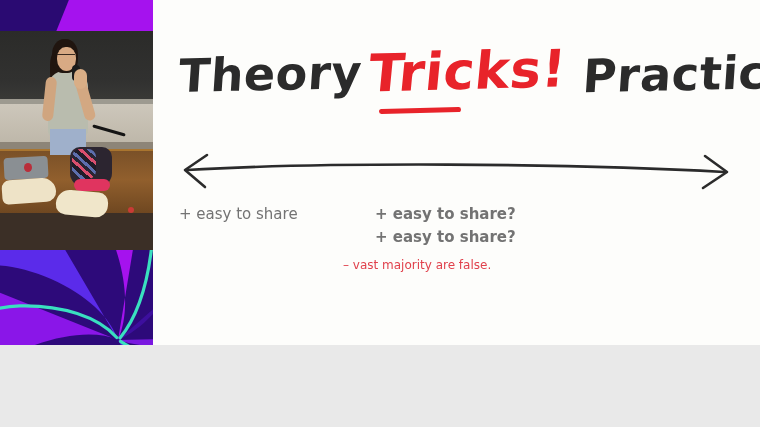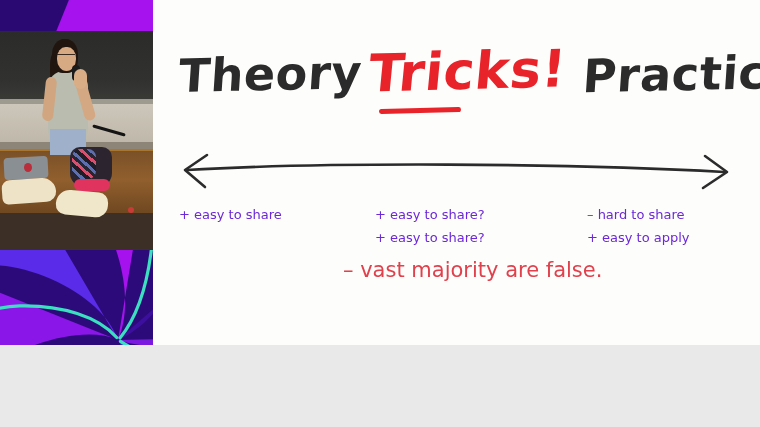--- a/index.html
+++ b/index.html
@@ -259,35 +259,35 @@
 
   #arrow-wrap {
     position: absolute;
     left: 18px; top: 145px;
     width: 570px; height: 48px;
   }
 
   .col {
     position: absolute;
     font-family: "DejaVu Sans", sans-serif;
-    font-size: 13px;
+    font-size: 15px;
     line-height: 23px;
-    color: #6d28d9;
+    color: #737373;
     white-space: nowrap;
   }
   #col-theory   { left: 26px;  top: 203px; }
-  #col-tricks   { left: 222px; top: 203px; }
+  #col-tricks   { left: 222px; top: 203px; font-weight: bold; }
   #col-practice { left: 434px; top: 203px; }
 
   #tricks-note {
     position: absolute;
     left: 190px; top: 258px;
     color: #e0414c;
     font-family: "DejaVu Sans", sans-serif;
-    font-size: 21px;
+    font-size: 12px;
     white-space: nowrap;
   }
 
   
   #footer {
     position: absolute;
     left: 0; top: 345px;
     width: 760px; height: 82px;
     background: #e9e9e9;
   }
@@ -382,24 +382,20 @@
 
     <div class="col" id="col-theory">
       <div>+ easy to share</div>
     </div>
 
     <div class="col" id="col-tricks">
       <div>+ easy to share?</div>
       <div>+ easy to share?</div>
     </div>
 
-    <div class="col" id="col-practice">
-      <div>– hard to share</div>
-      <div>+ easy to apply</div>
-    </div>
 
     <div id="tricks-note">– vast majority are false.</div>
   </div>
 
   <div id="footer">
 
     
     
 
     

